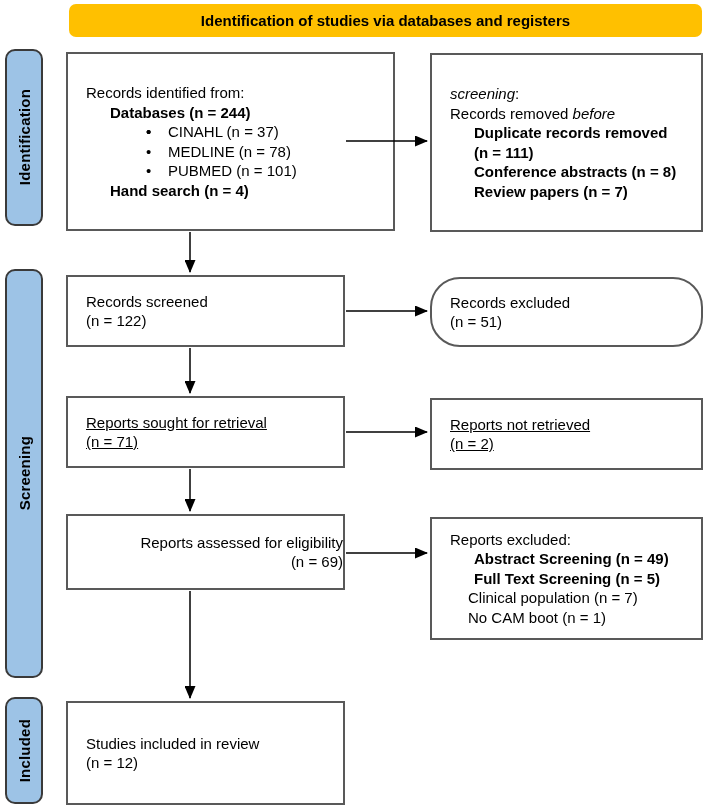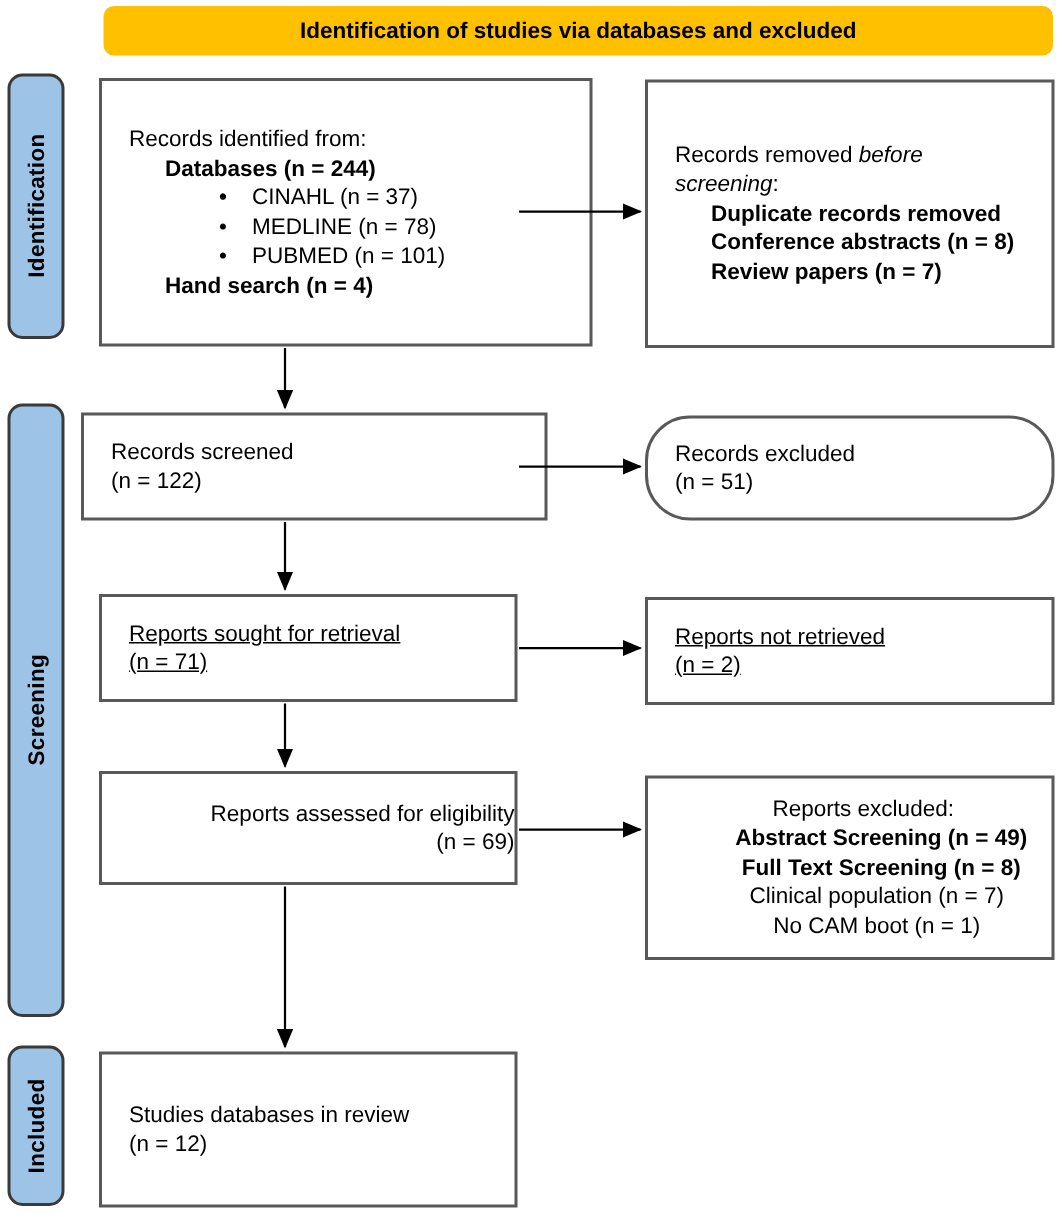--- a/index.html
+++ b/index.html
@@ -56,42 +56,42 @@
   }
   .line.l0 { padding-left: 18px; }
   .line.l1 { padding-left: 42px; font-weight: bold; }
   .line.l2 { padding-left: 36px; }
   .line.lb { padding-left: 100px; position: relative; }
   .line.lb .bullet { position: absolute; left: 78px; top: 0; }
   .italic { font-style: italic; }
 
   #box-identified        { left: 66px;  top: 52px;  width: 329px; height: 179px; }
   #box-removed           { left: 430px; top: 53px;  width: 273px; height: 179px; }
-  #box-screened          { left: 54px;  top: 275px; width: 311px; height: 72px; }
+  #box-screened          { left: 66px;  top: 275px; width: 279px; height: 72px; }
   #box-excluded          { left: 430px; top: 277px; width: 273px; height: 70px; border-radius: 30px; }
   #box-sought            { left: 66px;  top: 396px; width: 279px; height: 72px; text-decoration: underline; }
   #box-notretrieved      { left: 430px; top: 398px; width: 273px; height: 72px; text-decoration: underline; }
   #box-assessed          { left: 66px;  top: 514px; width: 279px; height: 76px; align-items: flex-end; }
-  #box-reports-excluded  { left: 430px; top: 517px; width: 273px; height: 123px; text-align: center; }
+  #box-reports-excluded  { left: 430px; top: 517px; width: 273px; height: 123px; }
   #box-included          { left: 66px;  top: 701px; width: 279px; height: 104px; }
 
   .arrows {
     position: absolute; left: 0; top: 0;
     width: 709px; height: 812px;
     pointer-events: none;
   }
   .arrows line { stroke: #000; stroke-width: 1.5; }
 </style>
 </head>
 <body>
 
 <div class="canvas">
 
   <div class="banner">
-    <span>Identification of studies via databases and excluded</span>
+    <span>Identification of studies via databases and registers</span>
   </div>
 
   <div class="stage" id="stage-identification">
     <span class="vtext">Identification</span>
   </div>
   <div class="stage" id="stage-screening">
     <span class="vtext">Screening</span>
   </div>
   <div class="stage" id="stage-included">
     <span class="vtext">Included</span>
@@ -113,26 +113,27 @@
     </div>
     <div class="line lb">
       <span class="bullet">•</span>
       <span>PUBMED (n = 101)</span>
     </div>
     <div class="line l1">Hand search (n = 4)</div>
   </div>
 
   <div class="box" id="box-removed">
     <div class="line l0">
+      <span class="italic">screening</span><span>:</span>
+    </div>
+    <div class="line l0">
       <span>Records removed </span><span class="italic">before</span>
     </div>
-    <div class="line l0">
-      <span class="italic">screening</span><span>:</span>
-    </div>
     <div class="line l1">Duplicate records removed</div>
+    <div class="line l1">(n = 111)</div>
     <div class="line l1">Conference abstracts (n = 8)</div>
     <div class="line l1">Review papers (n = 7)</div>
   </div>
 
   <div class="box" id="box-screened">
     <div class="line l0">Records screened</div>
     <div class="line l0">(n = 122)</div>
   </div>
 
   <div class="box" id="box-excluded">
@@ -151,27 +152,27 @@
   </div>
 
   <div class="box" id="box-assessed">
     <div class="line l0">Reports assessed for eligibility</div>
     <div class="line l0">(n = 69)</div>
   </div>
 
   <div class="box" id="box-reports-excluded">
     <div class="line l0">Reports excluded:</div>
     <div class="line l1">Abstract Screening (n = 49)</div>
-    <div class="line l1">Full Text Screening (n = 8)</div>
+    <div class="line l1">Full Text Screening (n = 5)</div>
     <div class="line l2">Clinical population (n = 7)</div>
     <div class="line l2">No CAM boot (n = 1)</div>
   </div>
 
   <div class="box" id="box-included">
-    <div class="line l0">Studies databases in review</div>
+    <div class="line l0">Studies included in review</div>
     <div class="line l0">(n = 12)</div>
   </div>
 
   <svg class="arrows" viewBox="0 0 709 812" xmlns="http://www.w3.org/2000/svg">
     <defs>
       <marker id="ah" markerWidth="13" markerHeight="11" refX="12" refY="5.5" orient="auto" markerUnits="userSpaceOnUse">
         <path d="M0,0 L13,5.5 L0,11 z" fill="#000"></path>
       </marker>
     </defs>
     <line x1="190" y1="232" x2="190" y2="272" marker-end="url(#ah)"></line>

